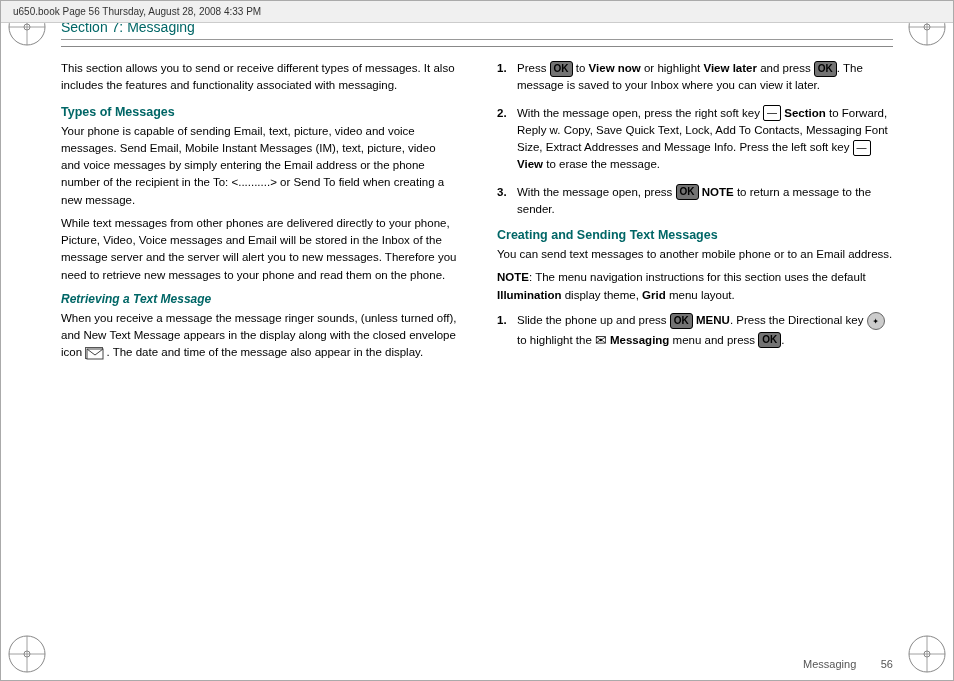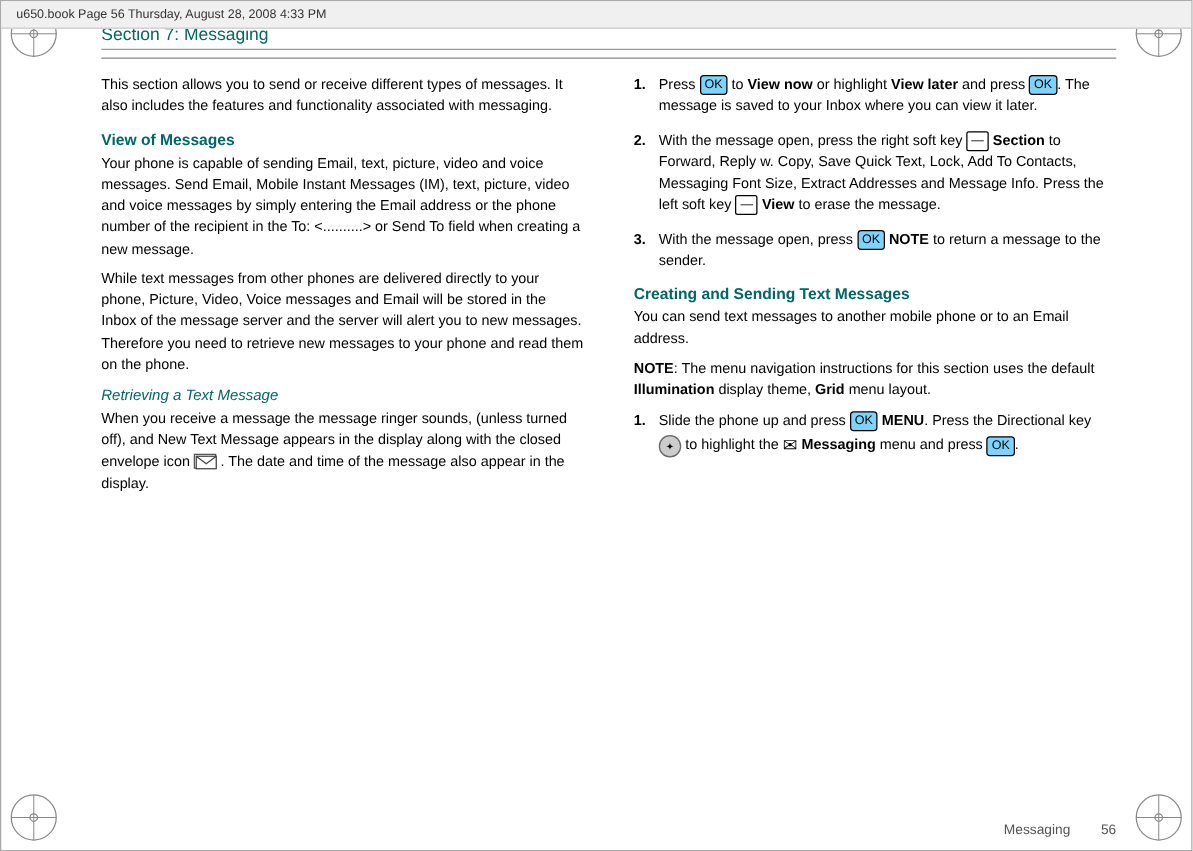--- a/index.html
+++ b/index.html
@@ -14,21 +14,20 @@
       overflow: hidden;
       position: relative;
     }
 
     .page-container {
       width: 954px;
       height: 681px;
       position: relative;
       background: #ffffff;
       border: 1px solid #aaa;
-      padding-left: 20px;
     }
 
     
     .corner {
       position: absolute;
       width: 44px;
       height: 44px;
     }
     .corner-tl { top: 4px; left: 4px; }
     .corner-tr { top: 4px; right: 4px; }
@@ -100,21 +99,21 @@
     .subsection-title {
       font-size: 12.5px;
       font-weight: bold;
       color: #006666;
       margin-top: 6px;
       margin-bottom: 4px;
     }
 
     .subsection-title-italic {
       font-size: 12px;
-      font-weight: normal;
+      font-weight: bold;
       font-style: italic;
       color: #006666;
       margin-top: 8px;
       margin-bottom: 4px;
     }
 
     .body-text {
       font-size: 11.5px;
       line-height: 1.5;
       color: #000;
@@ -144,24 +143,24 @@
       flex: 1;
     }
 
     
     .ok-btn {
       display: inline-block;
       border: 1.5px solid #000;
       border-radius: 3px;
       padding: 0px 3px;
       font-size: 10px;
-      font-weight: normal;
+      font-weight: bold;
       line-height: 1.4;
       vertical-align: middle;
-      background: #7dd3fc;
+      background: #737373;
     }
 
     
     .softkey-btn {
       display: inline-block;
       border: 1.5px solid #000;
       border-radius: 2px;
       padding: 0px 3px;
       font-size: 10px;
       line-height: 1.4;
@@ -243,21 +242,21 @@
 
   <div class="section-title">Section 7:  Messaging</div>
   <hr class="section-rule">
 
   <div class="two-col">
 
     <div class="col-left">
 
       <p class="intro-text">This section allows you to send or receive different types of messages. It also includes the features and functionality associated with messaging.</p>
 
-      <div class="subsection-title">View of Messages</div>
+      <div class="subsection-title">Types of Messages</div>
       <p class="body-text">Your phone is capable of sending Email, text, picture, video and voice messages. Send Email, Mobile Instant Messages (IM), text, picture, video and voice messages by simply entering the Email address or the phone number of the recipient in the To: &lt;..........&gt; or Send To field when creating a new message.</p>
 
       <p class="body-text">While text messages from other phones are delivered directly to your phone, Picture, Video, Voice messages and Email will be stored in the Inbox of the message server and the server will alert you to new messages. Therefore you need to retrieve new messages to your phone and read them on the phone.</p>
 
       <div class="subsection-title-italic">Retrieving a Text Message</div>
       <p class="body-text">
         When you receive a message the message ringer sounds, (unless turned off), and New Text Message appears in the display along with the closed envelope icon
         <span style="display:inline-block;border:1px solid #555;width:18px;height:12px;vertical-align:middle;position:relative;background:#fff;">
           <svg width="18" height="12" viewBox="0 0 18 12" xmlns="http://www.w3.org/2000/svg">
             <rect x="1" y="1" width="16" height="10" stroke="#444" stroke-width="1" fill="#fff"></rect>

